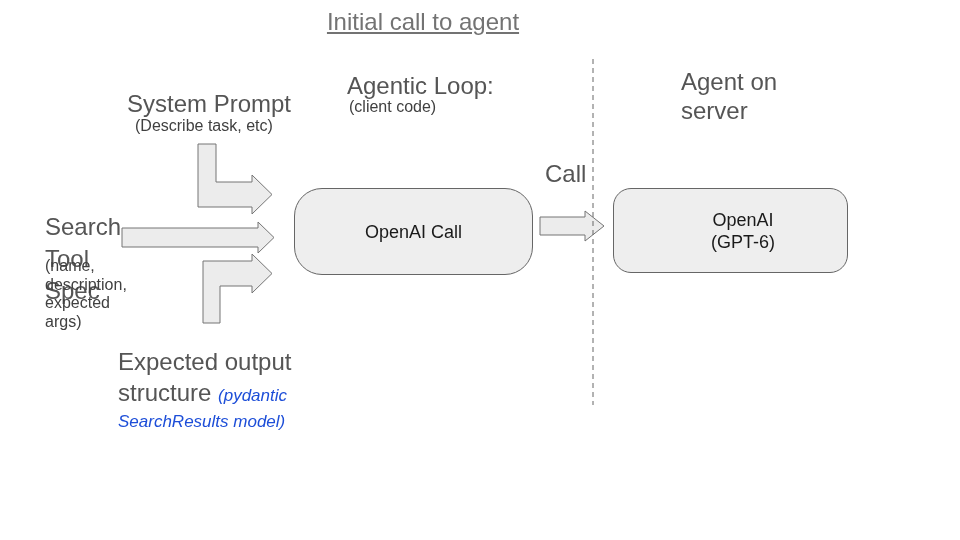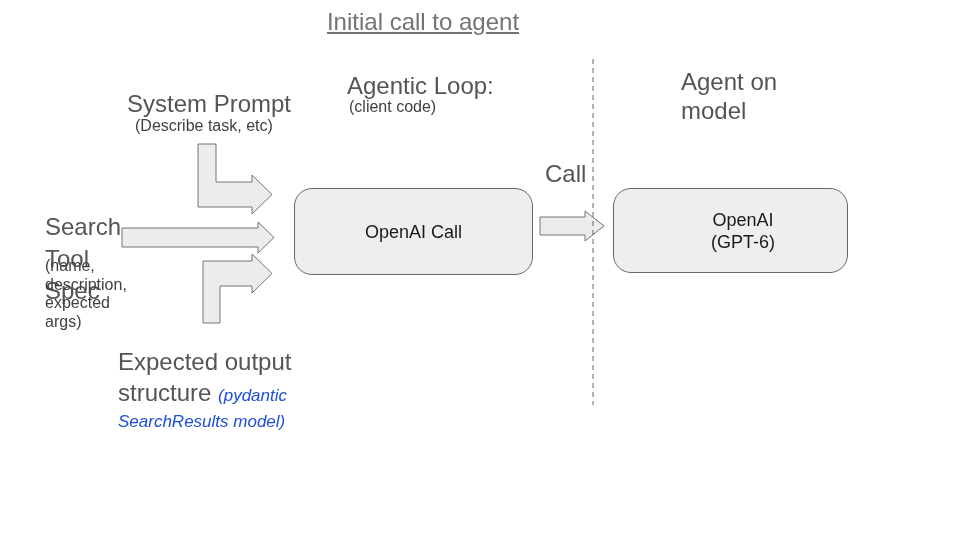--- a/index.html
+++ b/index.html
@@ -59,21 +59,21 @@
     display: flex;
     flex-direction: column;
     align-items: center;
     justify-content: center;
     font-size: 18px;
     color: #1a1a1a;
     line-height: 22px;
     text-align: center;
     box-sizing: border-box;
   }
-  .node-openai-call { left: 294px; top: 188px; width: 239px; height: 87px; }
+  .node-openai-call { left: 294px; top: 188px; width: 239px; height: 87px; border-radius: 28px; }
   .node-openai-gpt5 { left: 613px; top: 188px; width: 235px; height: 85px; padding-left: 25px; }
 
   
   #shape-layer { left: 0; top: 0; }
   .block-arrow {
     fill: #ececec;
     stroke: #757575;
     stroke-width: 1;
     stroke-linejoin: miter;
   }
@@ -97,21 +97,21 @@
     <polygon class="block-arrow" points="540,217 585,217 585,211 604,226 585,241 585,235 540,235"></polygon>
     <line class="divider" x1="593" y1="59" x2="593" y2="405"></line>
   </svg>
 
   <div class="abs h1 system-prompt-label">System Prompt</div>
   <div class="abs note system-prompt-note">(Describe task, etc)</div>
 
   <div class="abs h1 agentic-loop-label">Agentic Loop:</div>
   <div class="abs note agentic-loop-note">(client code)</div>
 
-  <div class="abs h1 agent-on-server-label">Agent on model</div>
+  <div class="abs h1 agent-on-server-label">Agent on server</div>
 
   <div class="abs h1 call-label">Call</div>
 
   <div class="abs h1 search-tool-spec-label">Search Tool Spec</div>
   <div class="abs note search-tool-spec-note">(name, description, expected args)</div>
 
   <div class="abs expected-output-block">
     <span class="h1">Expected output structure </span><span class="note-italic">(pydantic SearchResults model)</span>
   </div>
 

